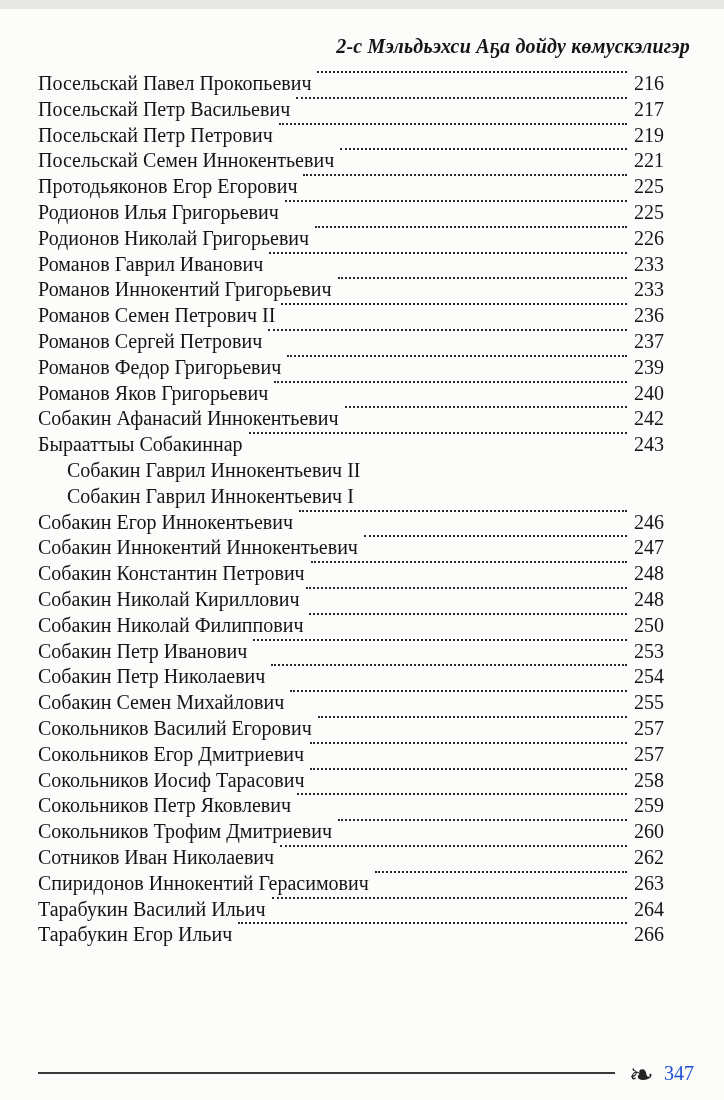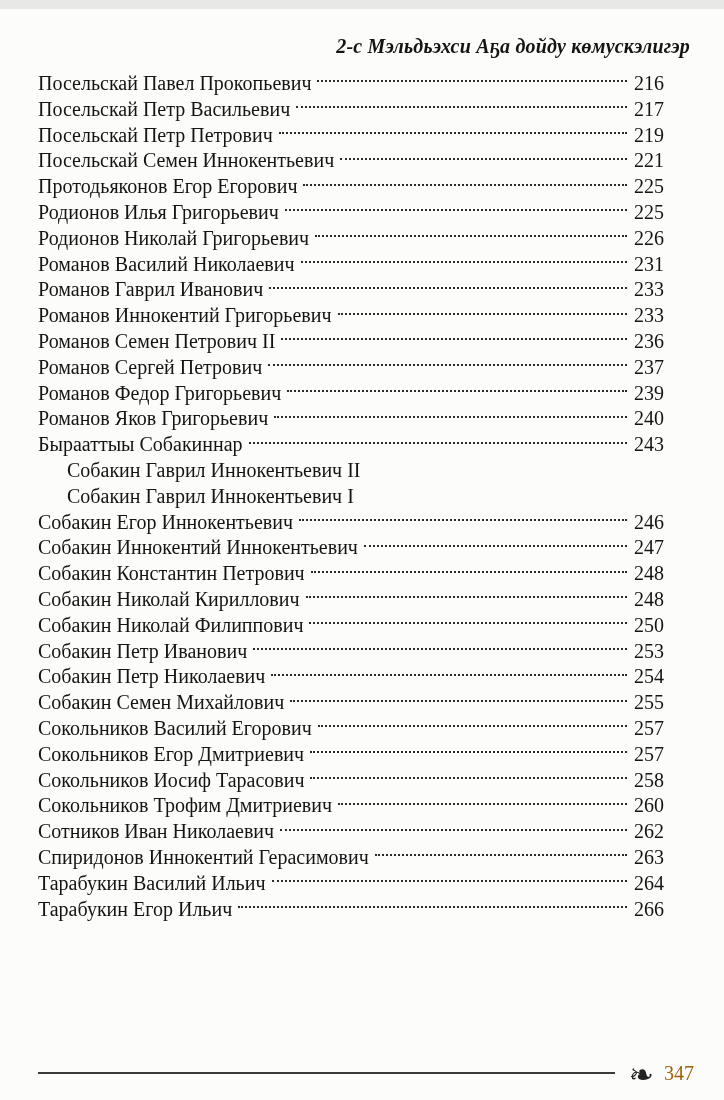--- a/index.html
+++ b/index.html
@@ -25,21 +25,21 @@
     white-space: nowrap;
   }
   .toc {
     position: absolute;
     top: 62px;
     left: 38px;
     right: 60px;
   }
   .toc-row {
     display: flex;
-    align-items: center;
+    align-items: flex-start;
     font-size: 20px;
     line-height: 25.8px;
     height: 25.8px;
     white-space: nowrap;
     font-family: Liberation Serif, serif;
   }
   .toc-row .entry-name { flex: 0 0 auto; }
   .toc-row .leader {
     flex: 1 1 auto;
     border-bottom: 2px dotted #2a2a2a;
@@ -69,21 +69,21 @@
   }
   .ornament {
     font-size: 30px;
     line-height: 1;
     color: #222;
     transform: translateY(2px);
     margin-right: 10px;
   }
   .folio {
     font-size: 20px;
-    color: #a16207;
+    color: #1d4ed8;
   }
 </style>
 </head>
 <body>
 
 <div class="page">
 
   <div class="running-head">2-с Мэльдьэхси Аҕа дойду көмускэлигэр</div>
 
   <div class="toc">
@@ -116,25 +116,20 @@
       <span class="entry-name">Родионов Илья Григорьевич</span>
       <span class="leader"></span>
       <span class="entry-page">225</span>
     </div>
       <div class="toc-row">
       <span class="entry-name">Родионов Николай Григорьевич</span>
       <span class="leader"></span>
       <span class="entry-page">226</span>
     </div>
       <div class="toc-row">
-      <span class="entry-name">Романов Василий Николаевич</span>
-      <span class="leader"></span>
-      <span class="entry-page">231</span>
-    </div>
-      <div class="toc-row">
       <span class="entry-name">Романов Гаврил Иванович</span>
       <span class="leader"></span>
       <span class="entry-page">233</span>
     </div>
       <div class="toc-row">
       <span class="entry-name">Романов Иннокентий Григорьевич</span>
       <span class="leader"></span>
       <span class="entry-page">233</span>
     </div>
       <div class="toc-row">
@@ -149,20 +144,25 @@
     </div>
       <div class="toc-row">
       <span class="entry-name">Романов Федор Григорьевич</span>
       <span class="leader"></span>
       <span class="entry-page">239</span>
     </div>
       <div class="toc-row">
       <span class="entry-name">Романов Яков Григорьевич</span>
       <span class="leader"></span>
       <span class="entry-page">240</span>
+    </div>
+      <div class="toc-row">
+      <span class="entry-name">Собакин Афанасий Иннокентьевич</span>
+      <span class="leader"></span>
+      <span class="entry-page">242</span>
     </div>
       <div class="toc-row">
       <span class="entry-name">Бырааттыы Собакиннар</span>
       <span class="leader"></span>
       <span class="entry-page">243</span>
     </div>
       <div class="toc-row indent no-page">
       <span class="entry-name">Собакин Гаврил Иннокентьевич II</span>
 
     </div>
@@ -217,20 +217,25 @@
     </div>
       <div class="toc-row">
       <span class="entry-name">Сокольников Егор Дмитриевич</span>
       <span class="leader"></span>
       <span class="entry-page">257</span>
     </div>
       <div class="toc-row">
       <span class="entry-name">Сокольников Иосиф Тарасович</span>
       <span class="leader"></span>
       <span class="entry-page">258</span>
+    </div>
+      <div class="toc-row">
+      <span class="entry-name">Сокольников Петр Яковлевич</span>
+      <span class="leader"></span>
+      <span class="entry-page">259</span>
     </div>
       <div class="toc-row">
       <span class="entry-name">Сокольников Трофим Дмитриевич</span>
       <span class="leader"></span>
       <span class="entry-page">260</span>
     </div>
       <div class="toc-row">
       <span class="entry-name">Сотников Иван Николаевич</span>
       <span class="leader"></span>
       <span class="entry-page">262</span>

